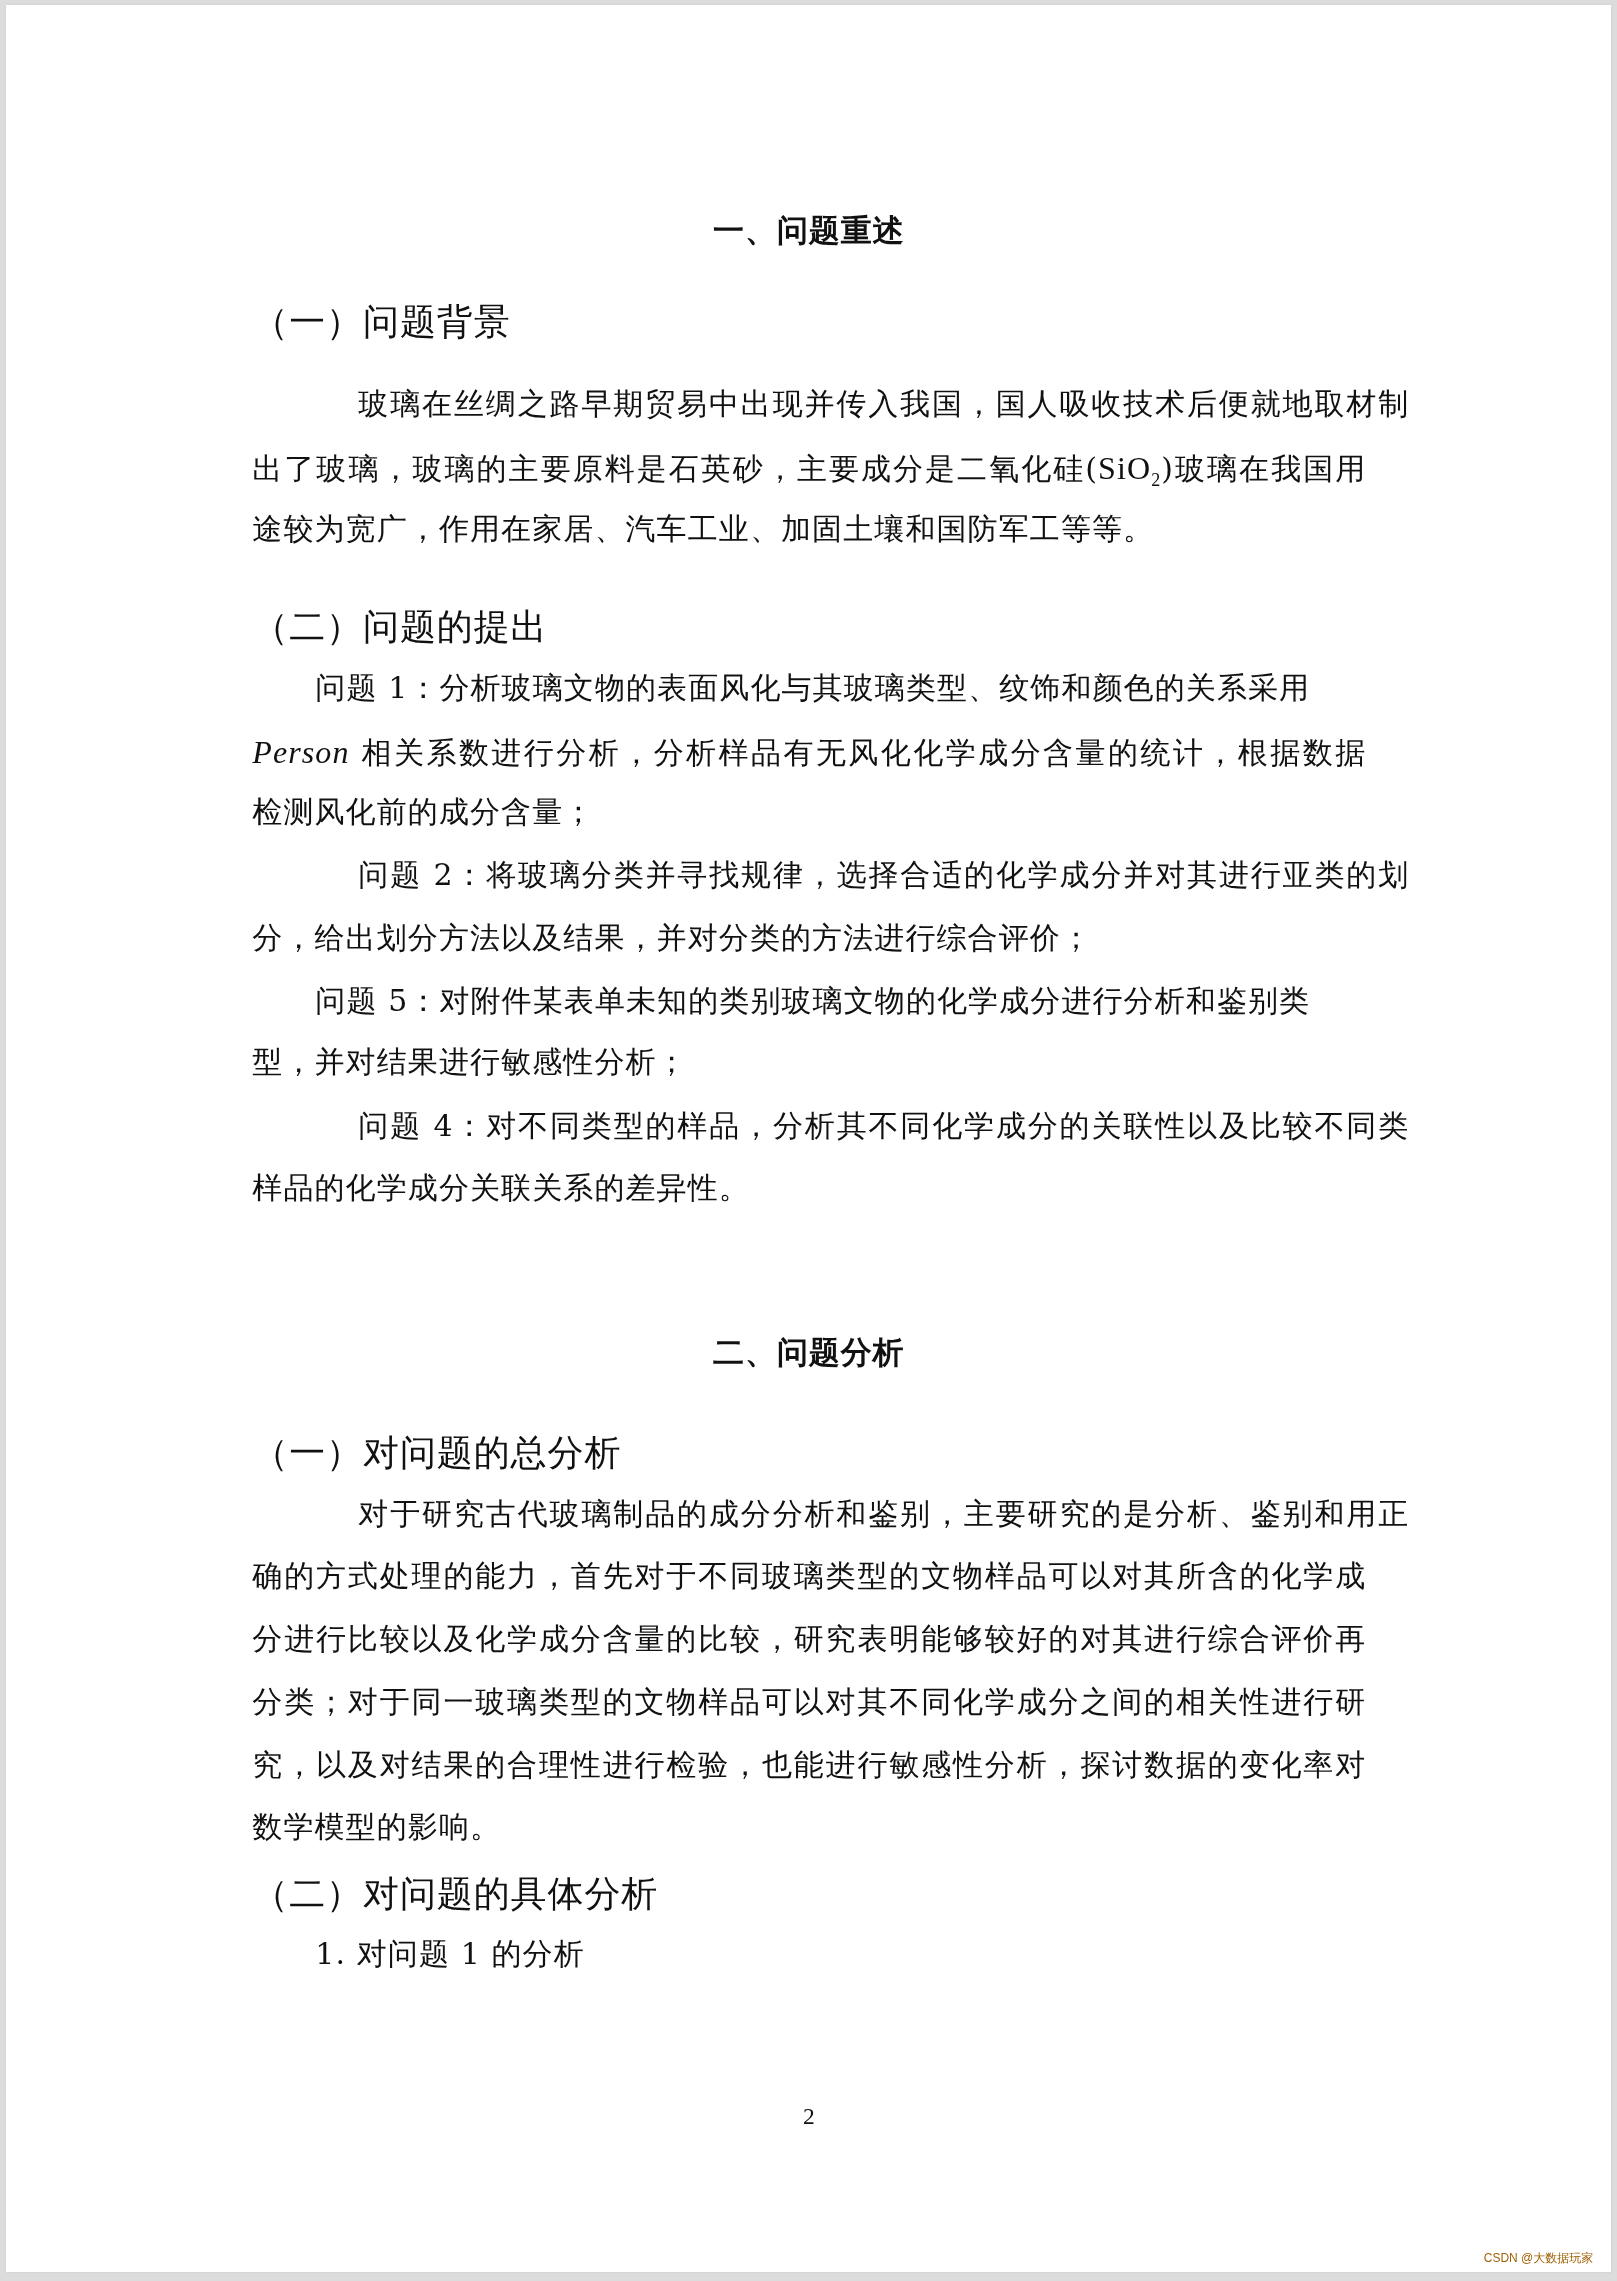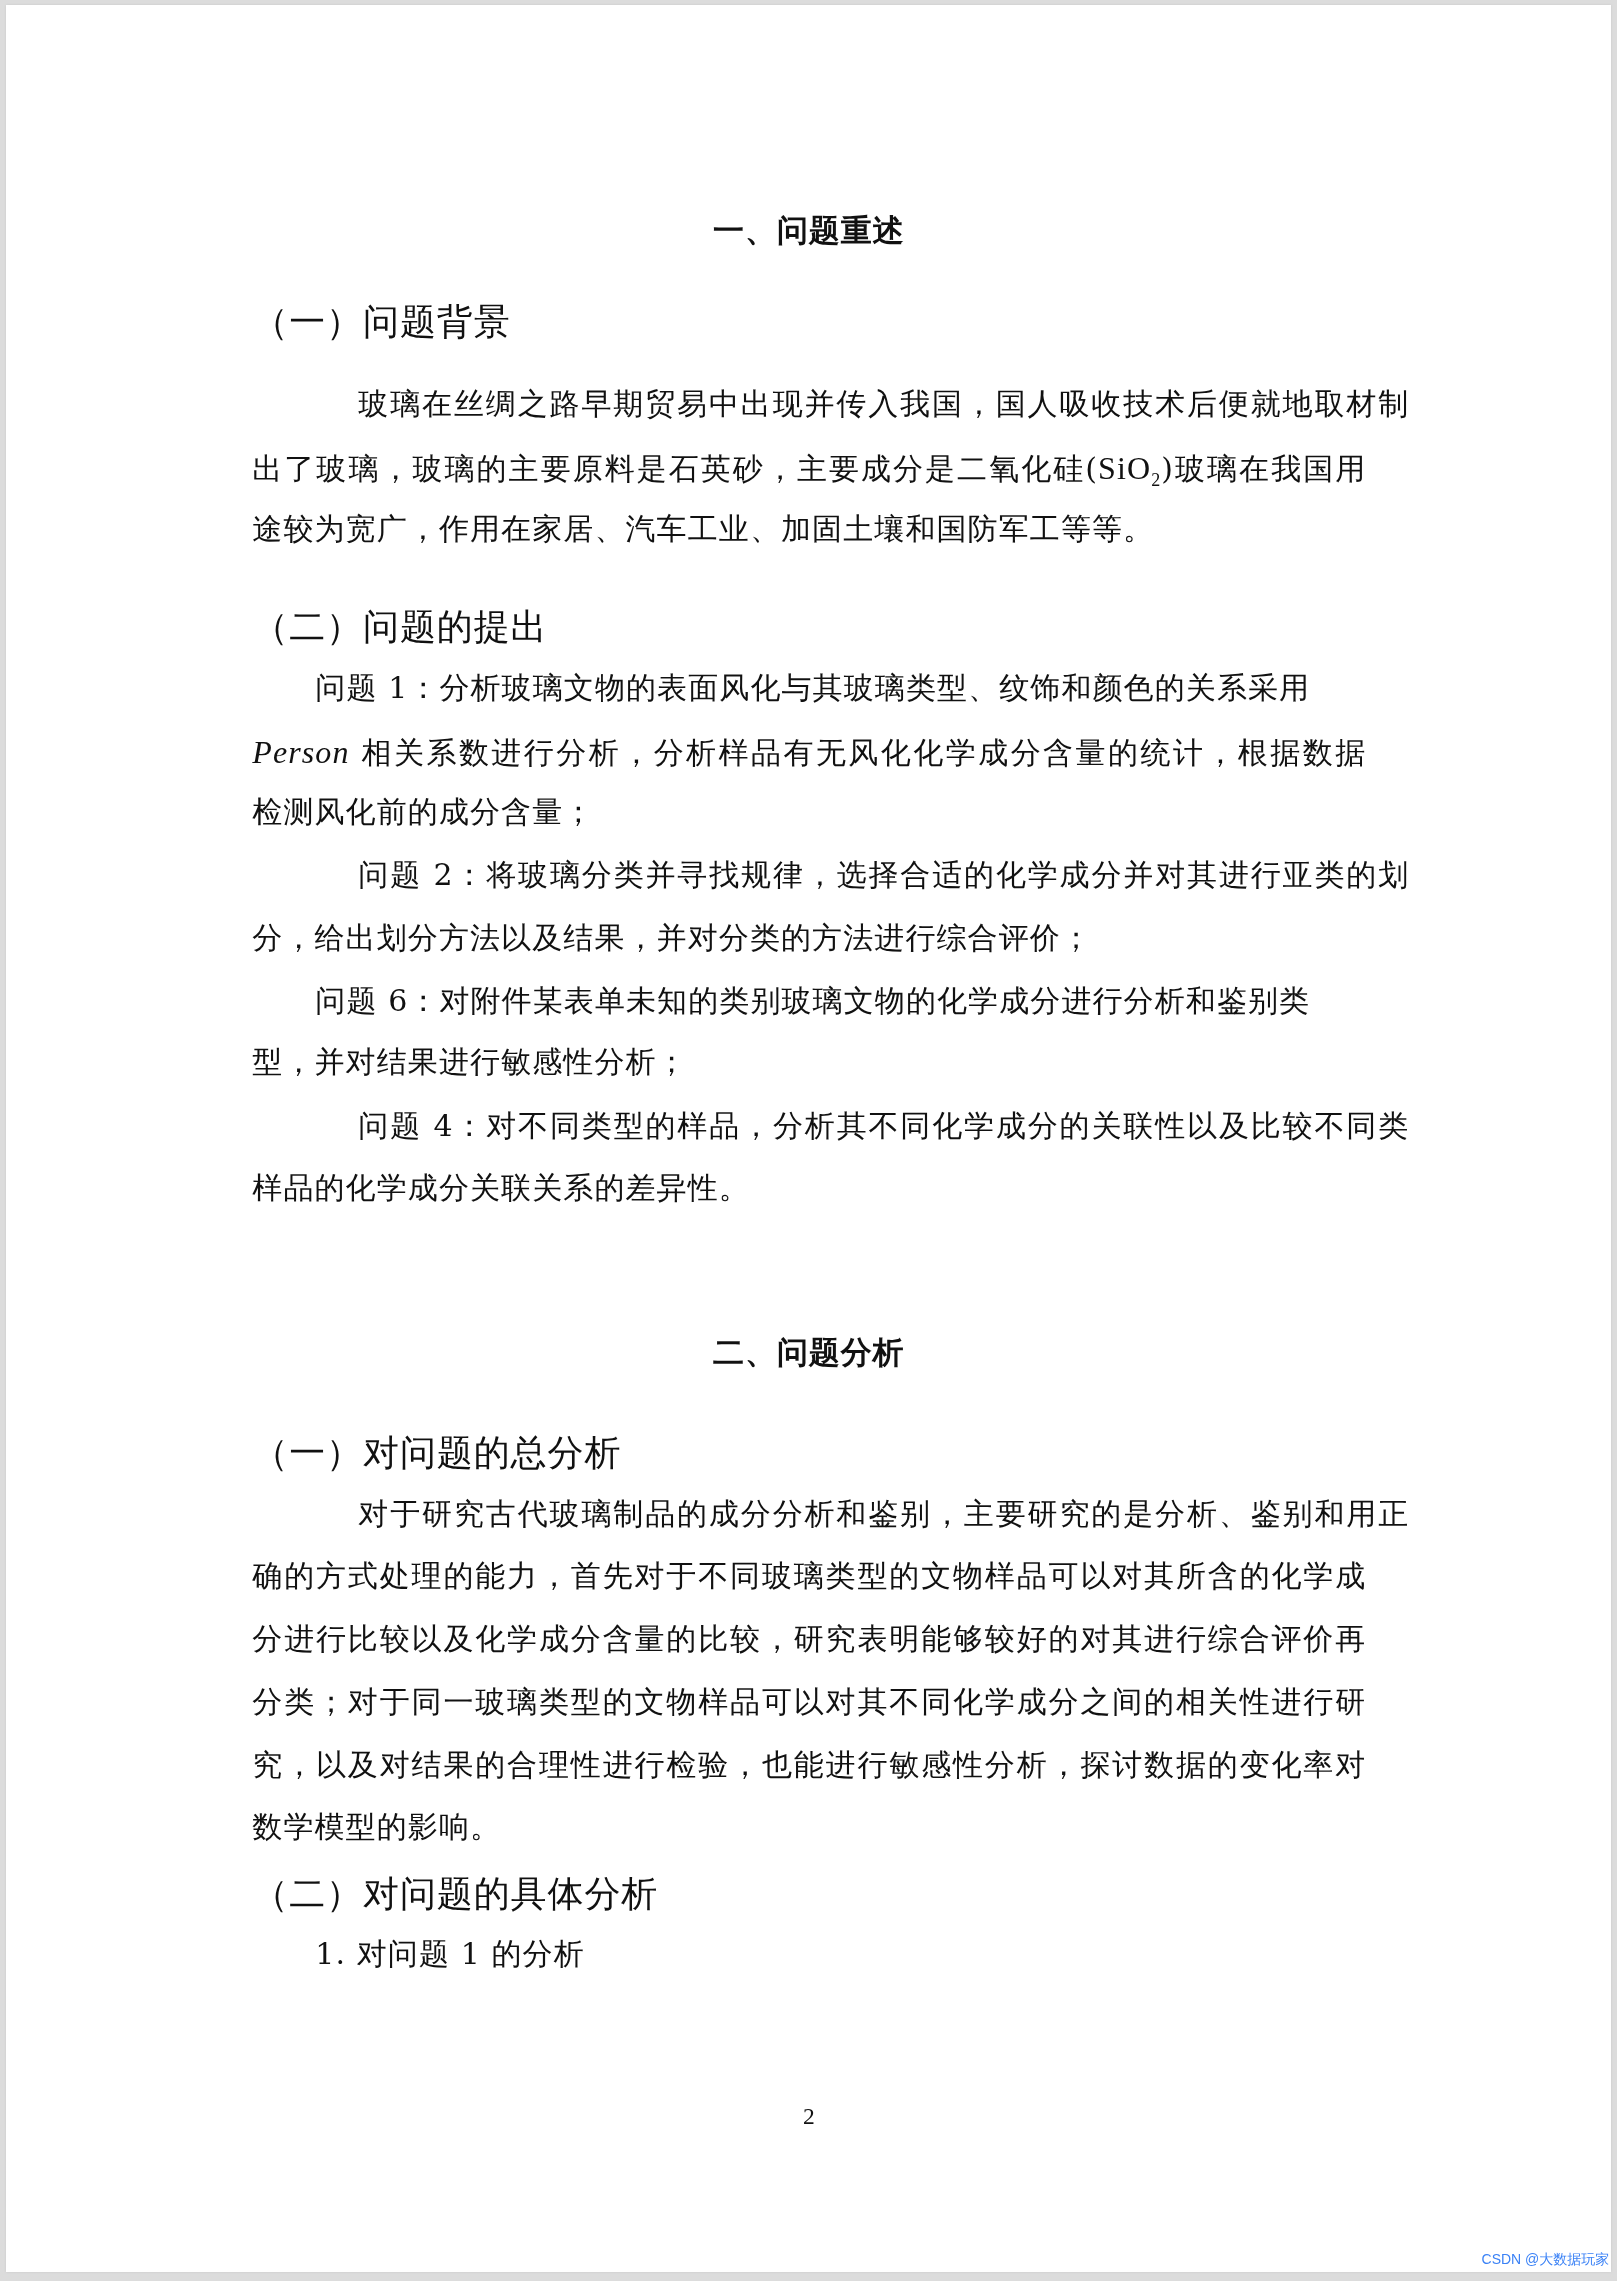--- a/index.html
+++ b/index.html
@@ -67,24 +67,24 @@
       vertical-align: -7.2px;
     }
     .pagenum {
       left: 0;
       width: 1605px;
       text-align: center;
       font-family: "Liberation Serif", "DejaVu Serif", serif;
       font-size: 23.5px;
     }
     .watermark {
-      right: 2px;
+      right: 18px;
       font-family: "Liberation Sans", "DejaVu Sans", sans-serif;
-      font-size: 14px;
-      color: #3b82f6;
+      font-size: 12px;
+      color: #a16207;
     }
   </style>
 </head>
 <body>
 
 <div class="page">
 
   <div class="abs h1" style="top:210px;">一、问题重述</div>
 
   <div class="abs sub full" style="top:299px;">（一）问题背景</div>
@@ -103,21 +103,21 @@
 
   <div class="abs line justify full" style="top:731px;">
     <span class="italic">Person</span><span> 相关系数进行分析，分析样品有无风化化学成分含量的统计，根据数据</span>
   </div>
 
   <div class="abs line full" style="top:792px;">检测风化前的成分含量；</div>
 
   <div class="abs line justify indent" style="top:855px;">问题 2：将玻璃分类并寻找规律，选择合适的化学成分并对其进行亚类的划</div>
   <div class="abs line full" style="top:918px;">分，给出划分方法以及结果，并对分类的方法进行综合评价；</div>
 
-  <div class="abs line indent" style="top:981px;">问题 6：对附件某表单未知的类别玻璃文物的化学成分进行分析和鉴别类</div>
+  <div class="abs line indent" style="top:981px;">问题 5：对附件某表单未知的类别玻璃文物的化学成分进行分析和鉴别类</div>
   <div class="abs line full" style="top:1042px;">型，并对结果进行敏感性分析；</div>
 
   <div class="abs line justify indent" style="top:1106px;">问题 4：对不同类型的样品，分析其不同化学成分的关联性以及比较不同类</div>
   <div class="abs line full" style="top:1168px;">样品的化学成分关联关系的差异性。</div>
 
   <div class="abs h1" style="top:1332px;">二、问题分析</div>
 
   <div class="abs sub full" style="top:1430px;">（一）对问题的总分析</div>
 
   <div class="abs line justify full" style="top:1556px;">确的方式处理的能力，首先对于不同玻璃类型的文物样品可以对其所含的化学成</div>

